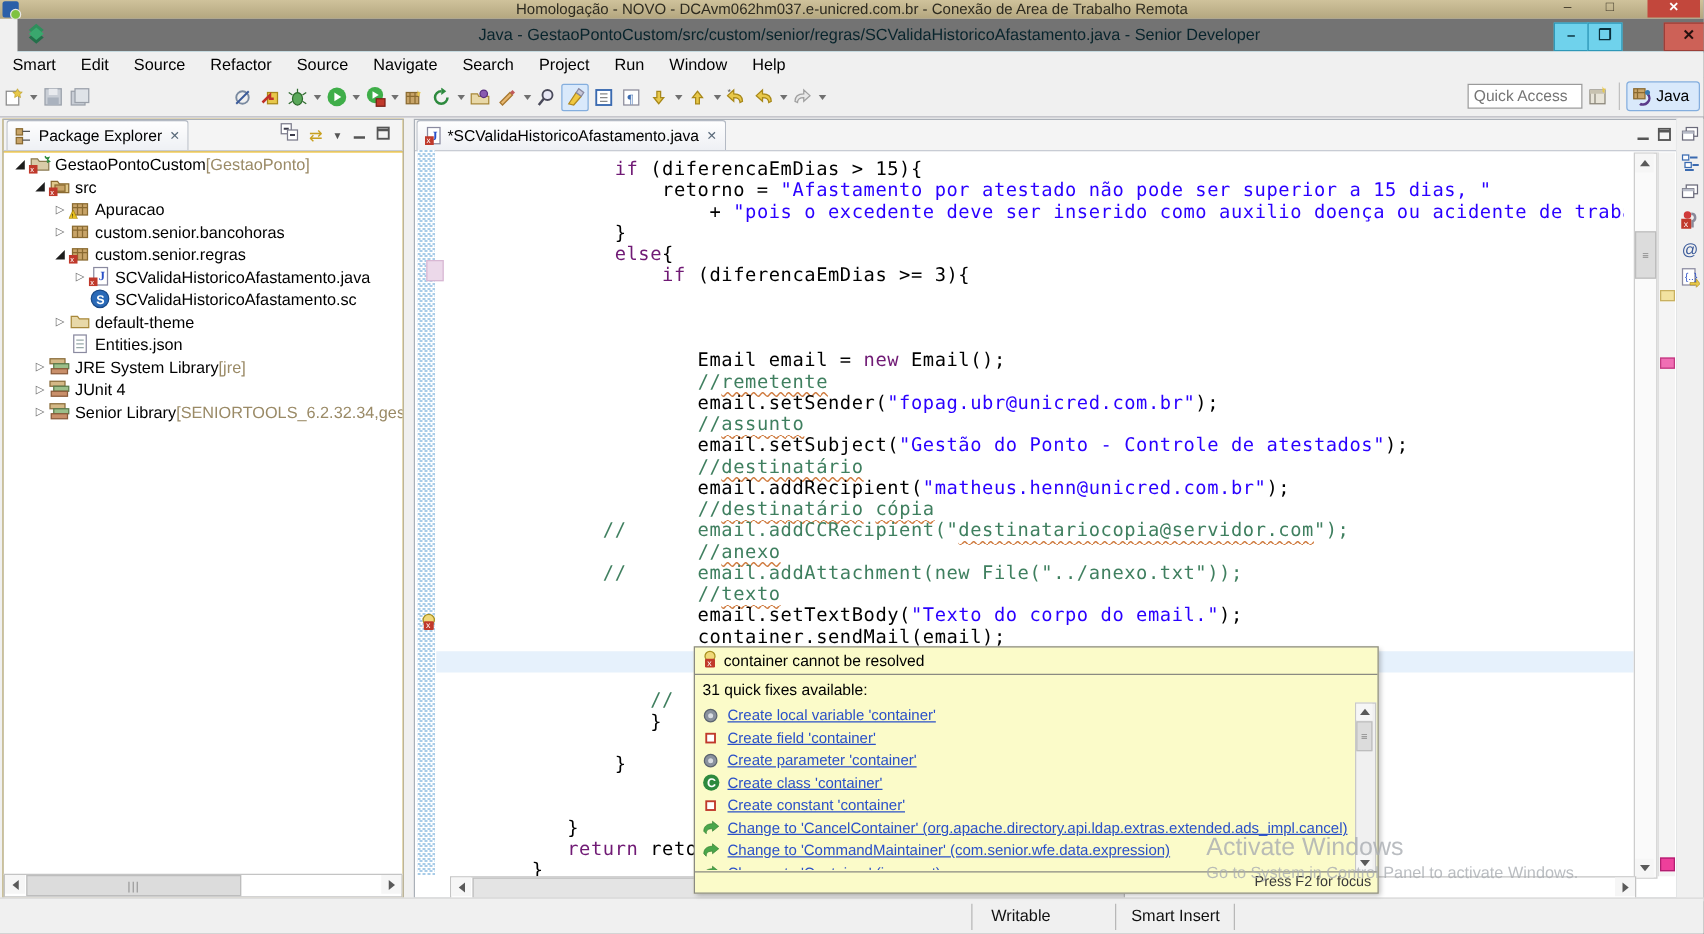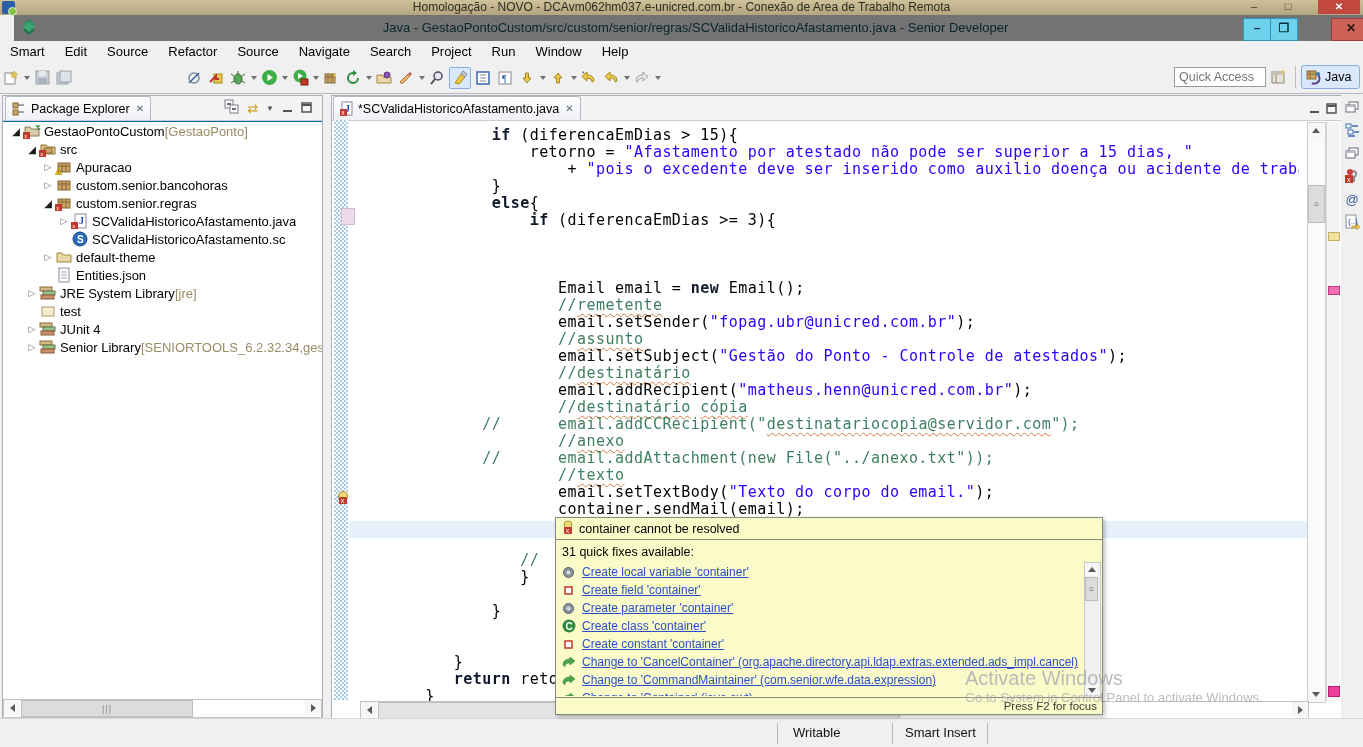--- a/index.html
+++ b/index.html
@@ -40,21 +40,21 @@
                 background:#fff;font-size:12.5px;color:#333;padding:0 4px;font-family:"Liberation Sans",sans-serif;}
   #persp-sep{position:absolute;left:1295px;top:66px;width:1px;height:22px;background:#c0c0c0;}
   #persp-java{position:absolute;left:1301px;top:65px;height:22px;padding:0 8px 0 4px;background:#d9e9fb;
               border:1px solid #84aede;border-radius:3px;display:flex;align-items:center;font-size:12.5px;color:#000;}
   #persp-open{position:absolute;left:1268px;top:66px;width:22px;height:22px;display:flex;align-items:center;justify-content:center;}
 
   
   #main-border-top{left:0;top:93px;width:1363px;height:1px;background:#b8b8c0;}
 
   
-  #pkg-panel{left:2px;top:95px;width:319px;height:622px;background:#0369a1;border:1px solid #aab0b8;}
+  #pkg-panel{left:2px;top:95px;width:319px;height:622px;background:#eab308;border:1px solid #aab0b8;}
   #pkg-tabbar{position:absolute;left:0;top:0;width:100%;height:24px;background:#f4f4f4;border-bottom:1px solid #c8ccd4;}
   #pkg-tab{position:absolute;left:2px;top:0;height:23px;background:linear-gradient(#fefefe,#eef0f4);
            border:1px solid #b4bac4;border-bottom:none;border-radius:3px 3px 0 0;display:flex;align-items:center;
            padding:0 6px;font-size:12.5px;color:#000;}
   .pkg-tools{position:absolute;top:4px;height:16px;display:flex;gap:8px;align-items:center;}
   #pkg-tree{position:absolute;left:0;top:26px;width:100%;height:578px;overflow:hidden;background:#fff;}
   .trow{height:18px;display:flex;align-items:center;white-space:nowrap;font-size:13px;color:#000;}
   .twist{width:14px;text-align:center;font-size:9px;color:#6d6d6d;flex:0 0 14px;}
   .twist.exp{color:#1d1d1d;font-size:10px;}
   .ticon{width:18px;height:16px;flex:0 0 18px;margin-right:3px;position:relative;}
@@ -81,21 +81,21 @@
   #ed-ruler{position:absolute;left:2px;top:24px;width:14px;height:580px;
             background:conic-gradient(#a8cce8 25%,#ffffff 0 50%,#a8cce8 0 75%,#ffffff 0) 0 0/4px 4px;}
   #ruler-mark-purple{position:absolute;left:9px;top:112px;width:12px;height:15px;background:#ecd9ea;border:1px solid #d8b8d4;}
   #bulb-marker{position:absolute;left:2px;top:394px;width:16px;height:15px;}
 
   #cur-line{position:absolute;left:17px;top:425px;width:958px;height:17px;background:#e6f1fc;}
   #code{position:absolute;left:27px;top:31px;width:940px;height:574px;overflow:hidden;
         font-family:"DejaVu Sans Mono","Liberation Mono",monospace;font-size:15px;line-height:17px;
         letter-spacing:.45px;white-space:pre;color:#000;}
   .cl{height:17px;}
-  .k{color:#0f172a;font-weight:bold;}
+  .k{color:#701a75;font-weight:normal;}
   .s{color:#2a00ff;}
   .c{color:#3f7f5f;}
   .w{color:#3f7f5f;text-decoration:underline wavy #cf7b3f 1px;text-underline-offset:3px;}
   .e{color:#000;text-decoration:underline wavy #f03fa0 1px;text-underline-offset:3px;}
 
   
   #ed-vscroll{position:absolute;left:975px;top:26px;width:17px;height:579px;background:#fafafa;border:1px solid #cdcdcd;}
   #ed-vthumb{position:absolute;left:0px;top:62px;width:15px;height:36px;background:#dcdcdc;border:1px solid #bdbdbd;
              display:flex;align-items:center;justify-content:center;}
   #overview{position:absolute;left:994px;top:26px;width:13px;height:579px;background:#f4f4f4;border-left:1px solid #d8d8d8;}
@@ -487,27 +487,20 @@
           <span class="twist">▷</span>
           <span class="ticon"><svg width="18" height="16">
               <rect x="1" y="2" width="12" height="4" fill="#d4b886" stroke="#8a6d3b"></rect>
               <rect x="4" y="6" width="12" height="4" fill="#9bbf8a" stroke="#5a7a4a"></rect>
               <rect x="2" y="10" width="13" height="4" fill="#c98f6a" stroke="#8a5a3a"></rect>
             </svg></span>
           <span>JRE System Library</span>
           <span class="tsuffix"> [jre]</span>
         </div>
         <div class="trow" style="padding-left: 22px;">
-          <span class="twist"></span>
-          <span class="ticon"><svg width="18" height="16">
-              <rect x="3" y="4" width="12" height="9" fill="#f4ead0" stroke="#b09a60"></rect>
-            </svg></span>
-          <span>test</span>
-        </div>
-        <div class="trow" style="padding-left: 22px;">
           <span class="twist">▷</span>
           <span class="ticon"><svg width="18" height="16">
               <rect x="1" y="2" width="12" height="4" fill="#d4b886" stroke="#8a6d3b"></rect>
               <rect x="4" y="6" width="12" height="4" fill="#9bbf8a" stroke="#5a7a4a"></rect>
               <rect x="2" y="10" width="13" height="4" fill="#c98f6a" stroke="#8a5a3a"></rect>
             </svg></span>
           <span>JUnit 4</span>
         </div>
         <div class="trow" style="padding-left: 22px;">
           <span class="twist">▷</span>

